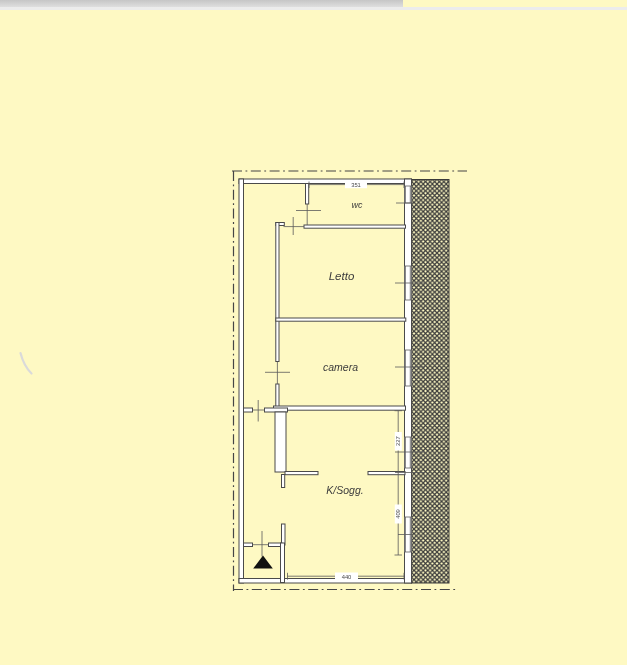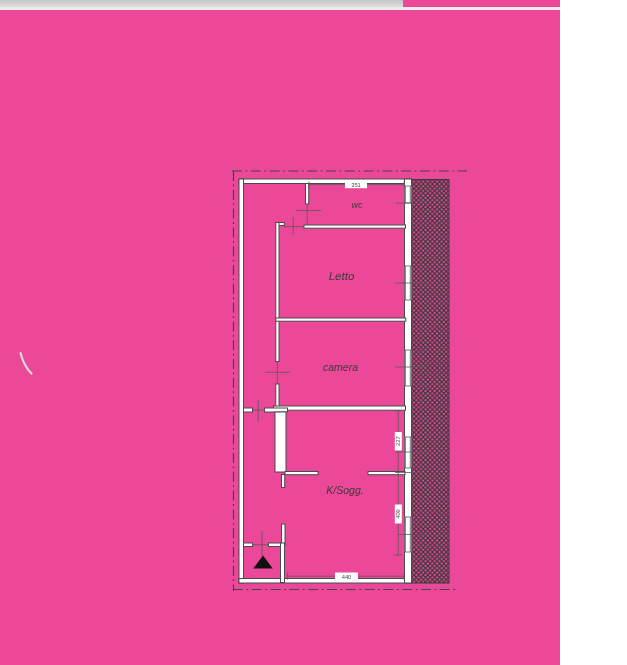--- a/index.html
+++ b/index.html
@@ -1,16 +1,16 @@
 <!DOCTYPE html>
 <html><head>
 <meta charset="utf-8">
 <style>
   html,body{margin:0;padding:0;background:#ffffff;}
-  .page{position:relative;width:560px;height:665px;background:#ec4899;overflow:hidden;
+  .page{position:relative;width:627px;height:665px;background:#fef9c3;overflow:hidden;
         font-family:"Liberation Sans",sans-serif;text-decoration:underline;}
   .topbar{position:absolute;left:0;top:0;width:403px;height:7px;
           background:linear-gradient(#c6c6c6,#dedede);}
   .topbar-line{position:absolute;left:0;top:7px;width:627px;height:3px;background:#ececec;}
   svg.plan{position:absolute;left:0;top:0;}
   .wall{fill:#ffffff;stroke:#4a4a4a;stroke-width:1;}
   .thin{stroke:#5a5a5a;stroke-width:0.8;fill:none;}
   .dim-line{stroke:#5a5a5a;stroke-width:0.8;fill:none;}
   .dashdot{stroke:#454545;stroke-width:1.2;fill:none;stroke-dasharray:10 3.5 1.8 3.5;}
   .dim-text{font:5.8px "Liberation Sans",sans-serif;fill:#4a4a4a;text-anchor:middle;}

